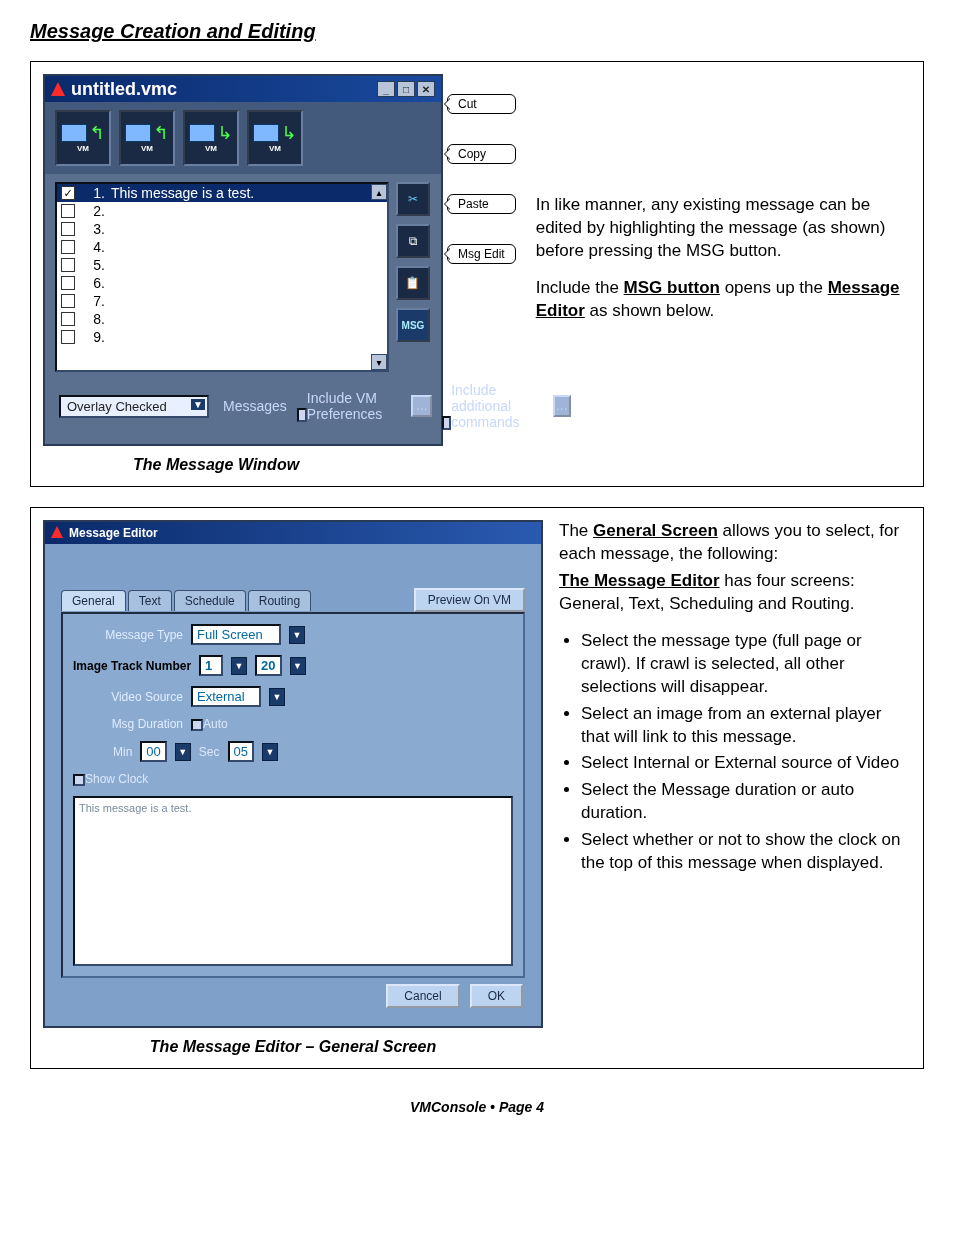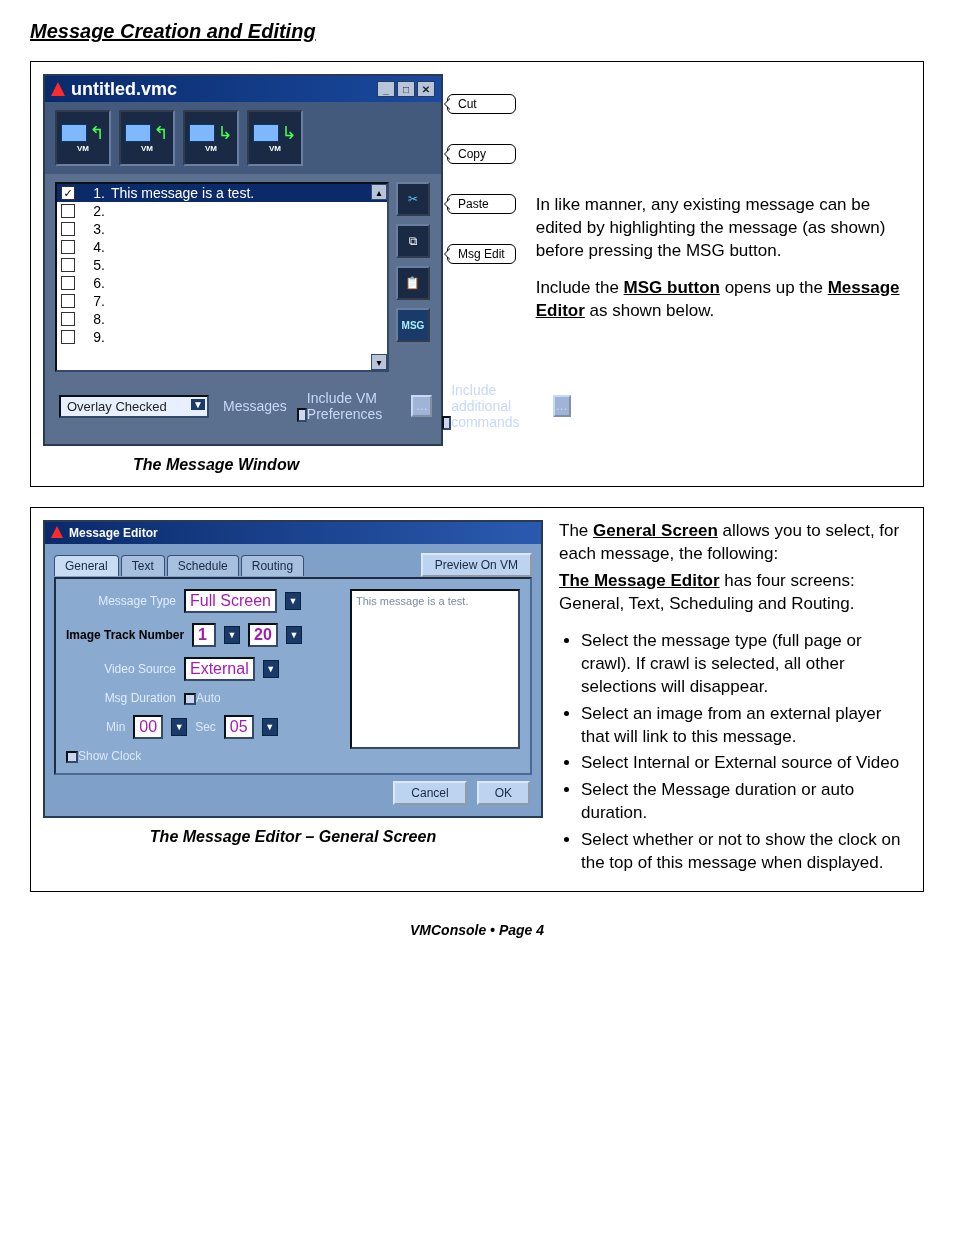--- a/index.html
+++ b/index.html
@@ -194,45 +194,46 @@
     background: #7fa0c8;
     border: 2px solid #2a3a55;
     font-size: 12px;
   }
   .editor-title {
     background: linear-gradient(90deg, #0a2a6a, #2a5ab0);
     color:#fff; font-weight:bold; padding:3px 6px;
     display:flex;align-items:center;gap:6px;height:22px;
   }
   .editor-body {
-    padding: 9px;
+    padding: 16px;
+    margin-top: 28px;
   }
   .tabs { display:flex; align-items:flex-end; }
   .tab {
     background:#a8c0e0; border:1px solid #3a5070;
     border-bottom:none; padding:3px 10px; font-size:12px;
     border-top-left-radius:4px;border-top-right-radius:4px;
     margin-right:2px; color:#1a2a44;
   }
   .tab.active { background:#c8dcf4; }
   .tab-row { display:flex; align-items:center; }
   .preview-btn {
     margin-left:auto; background:#bcd4f0; border:2px outset #dce8fa;
     padding:3px 12px; color:#1a2a44; font-size:12px;
   }
   .panel {
     background:#8aaad0; border:2px inset #4a6a94;
-    padding:10px; display:flex; gap:10px;
+    padding:10px; display:flex; gap:10px;flex-direction:column;
   }
   .form-col { flex:1; display:flex; flex-direction:column; gap:10px; color:#dce8fa; }
   .form-row { display:flex; align-items:center; gap:8px; font-size:12px; }
   .form-row label { min-width: 110px; text-align:right; color:#e0ecff; }
   .mini-input {
-    background:#fff;color:#a21caf;border:2px inset #334a6c;
-    padding:1px 4px; font-size:16px; min-width:70px;
+    background:#fff;color:#0369a1;border:2px inset #334a6c;
+    padding:1px 4px; font-size:13px; min-width:70px;
   }
   .mini-dd {
     width:16px;height:18px;background:#1a3a6a;color:#fff;
     display:inline-flex;align-items:center;justify-content:center;font-size:9px;
     border:1px solid #0a2040;
   }
   .preview-box {
     background:#fff; border:2px inset #334a6c;
     flex:0 0 170px; height:160px; padding:4px;
     color:#7a8aa0; font-size:11px;

